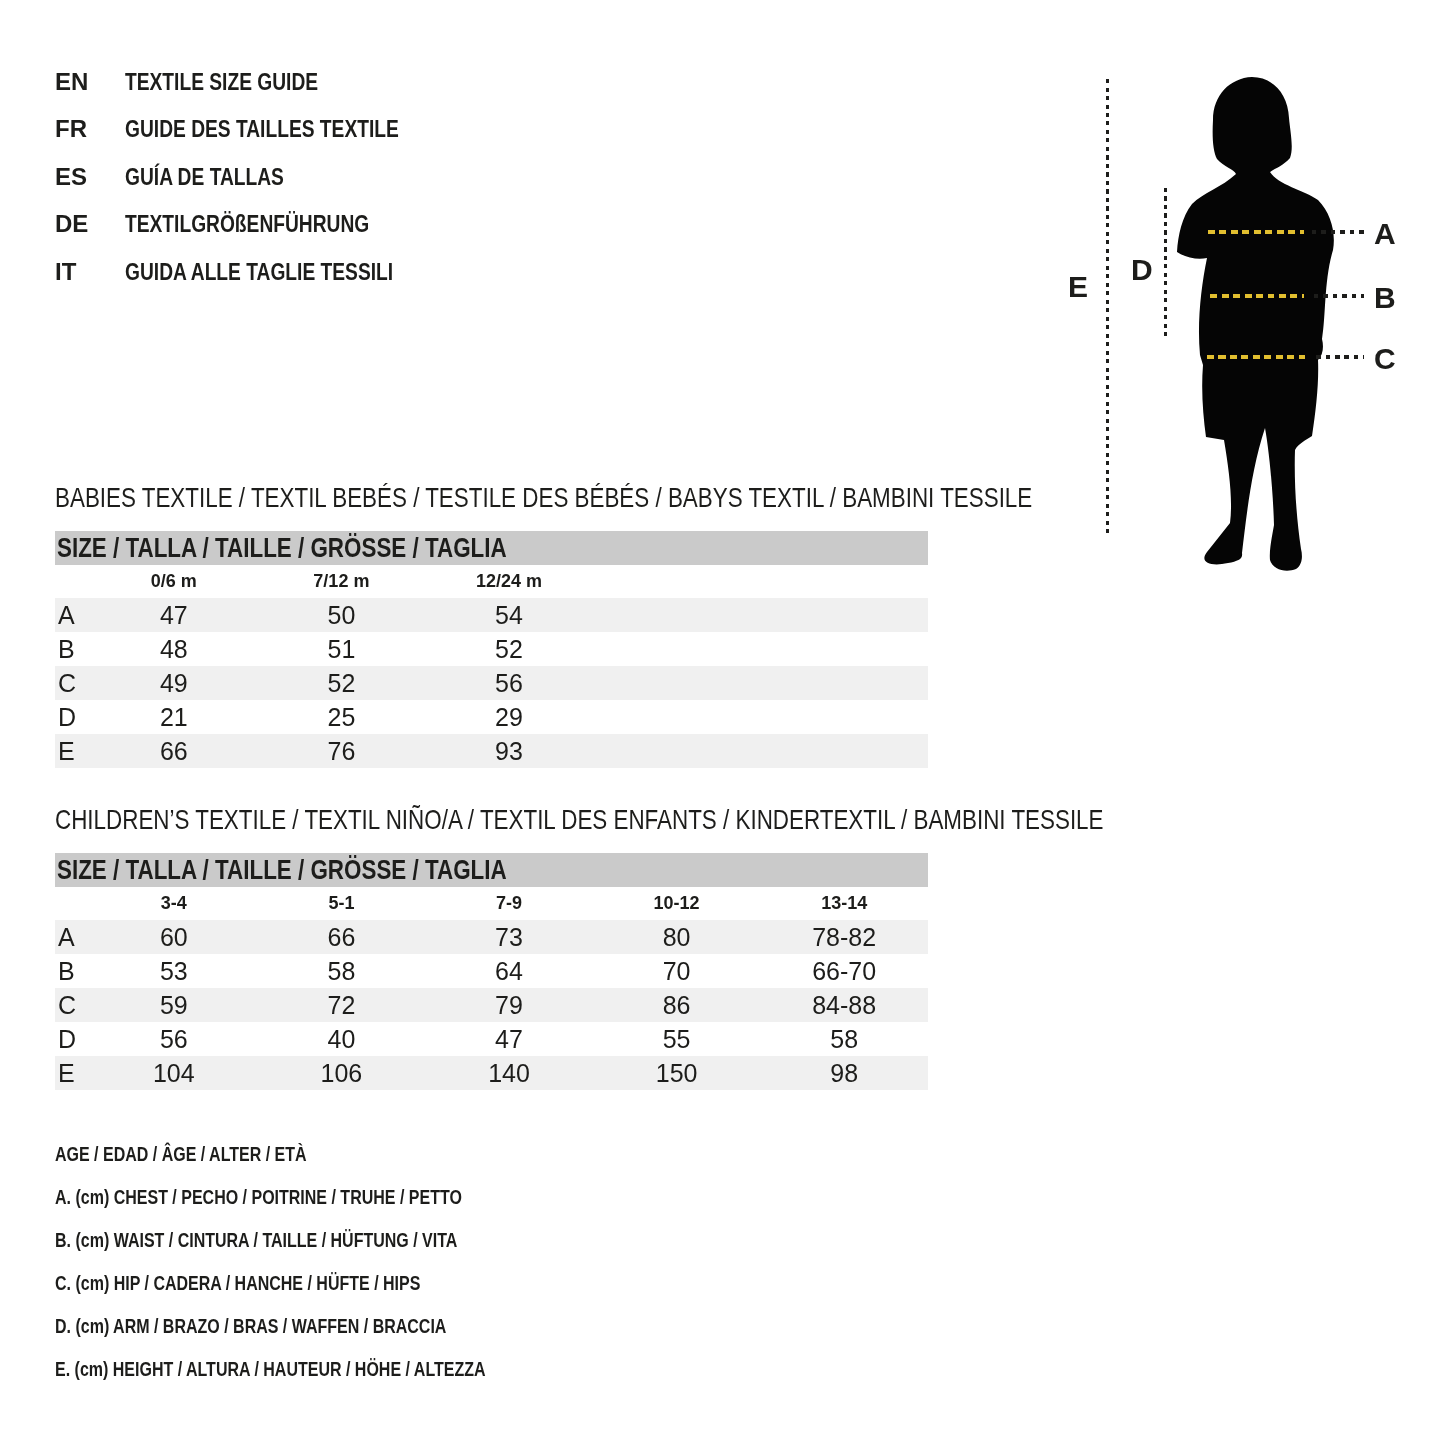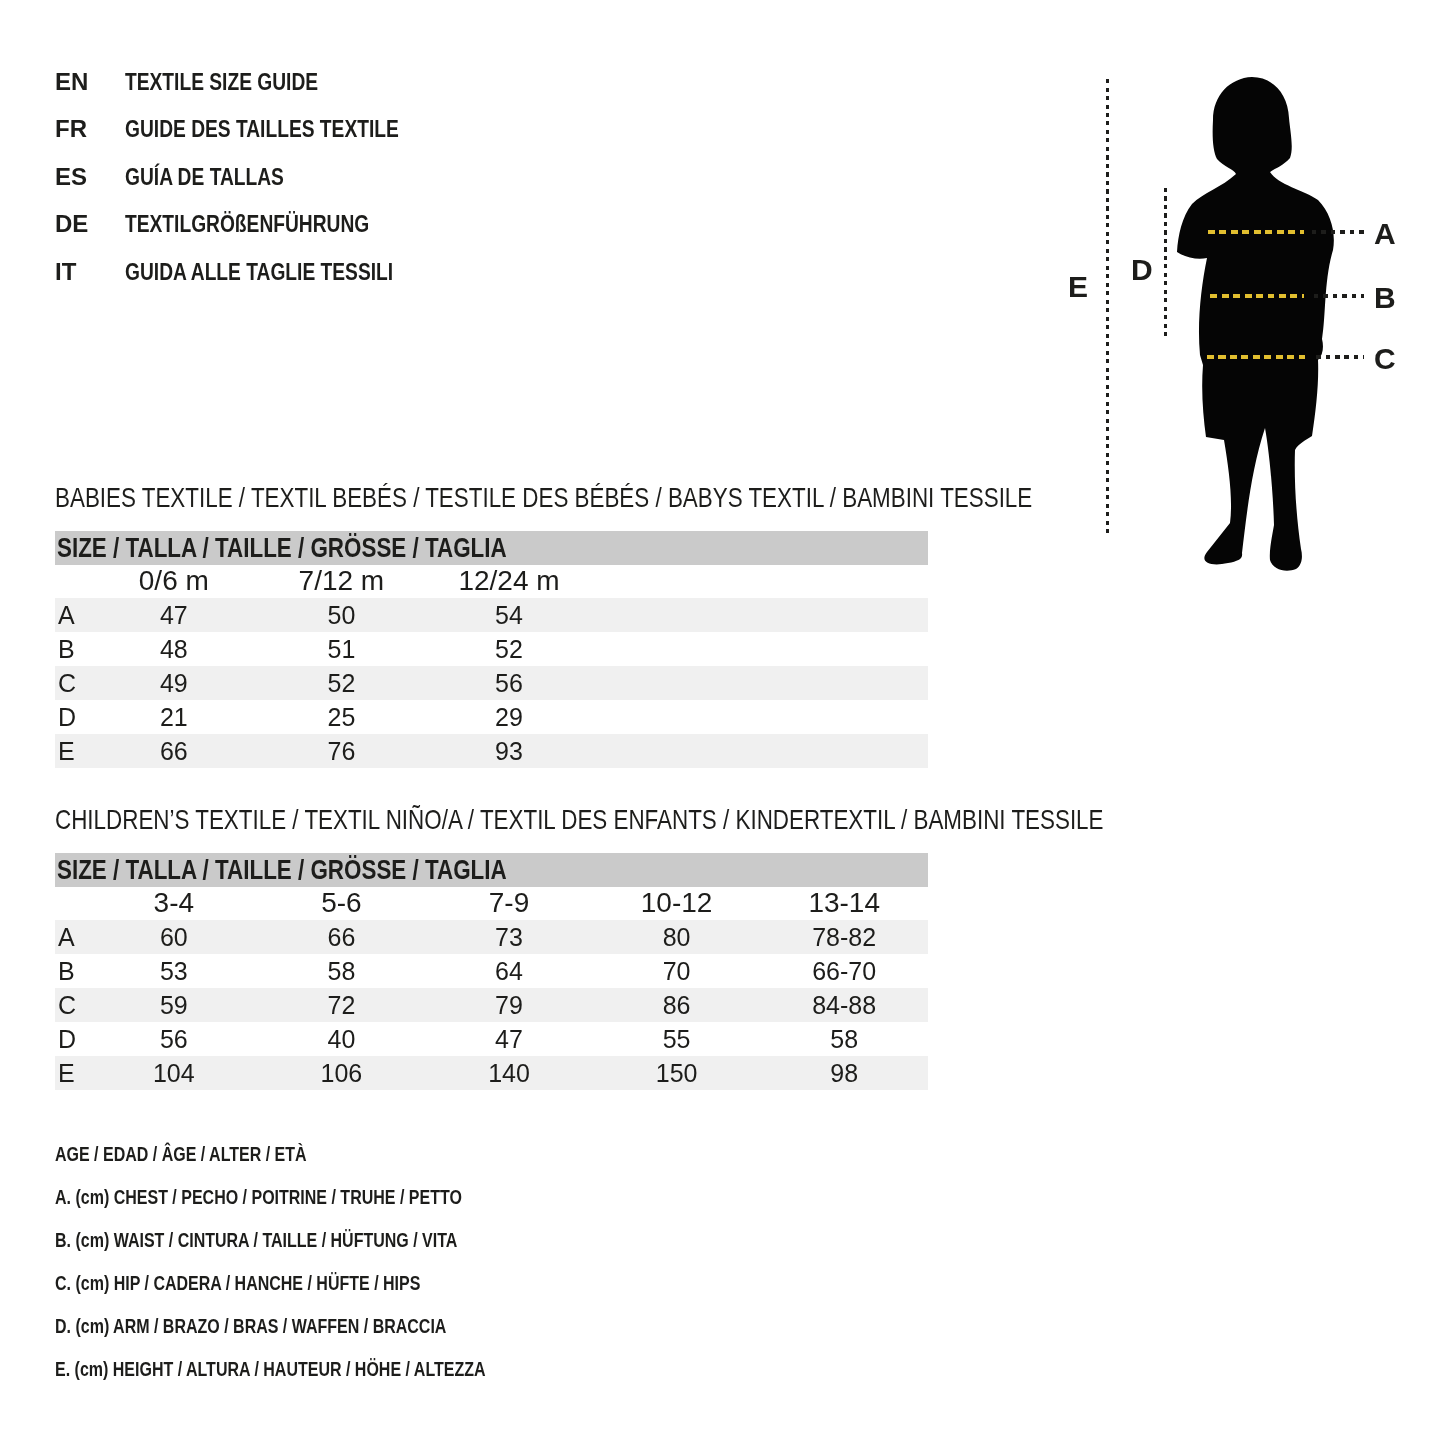--- a/index.html
+++ b/index.html
@@ -36,21 +36,21 @@
   .t-row {
     display:grid;
     grid-template-columns:35px repeat(5, 1fr);
     height:34px;
     align-items:center;
     font-size:25px;
   }
   .t-row.shade { background:#f0f0f0; }
   .t-row .lbl { text-align:left; padding-left:3px; }
   .t-row .val { text-align:center; }
-  .t-row.head { font-size:28px; }
+  .t-row.head { font-size:18px;font-weight:bold; }
   
   .legend-block { left:55px; top:1133px; font-size:20px; font-weight:bold; }
   .legend-line { display:block; height:43px; line-height:43px; }
   
   .vdash {
     width:3px;
     background-image:repeating-linear-gradient(to bottom,#1d1d1b 0 4px,transparent 4px 8.5px);
   }
   .hdash-y {
     height:4px;
@@ -206,21 +206,21 @@
 </div>
 
 <div class="abs size-bar" style="top:853px;">
   <span class="cond">SIZE / TALLA / TAILLE / GRÖSSE / TAGLIA</span>
 </div>
 
 <div class="abs size-table" style="top:886px;">
   <div class="t-row head">
     <span class="lbl"></span>
     <span class="val">3-4</span>
-    <span class="val">5-6</span>
+    <span class="val">5-1</span>
     <span class="val">7-9</span>
     <span class="val">10-12</span>
     <span class="val">13-14</span>
   </div>
   <div class="t-row shade">
     <span class="lbl">A</span>
     <span class="val">60</span>
     <span class="val">66</span>
     <span class="val">73</span>
     <span class="val">80</span>

